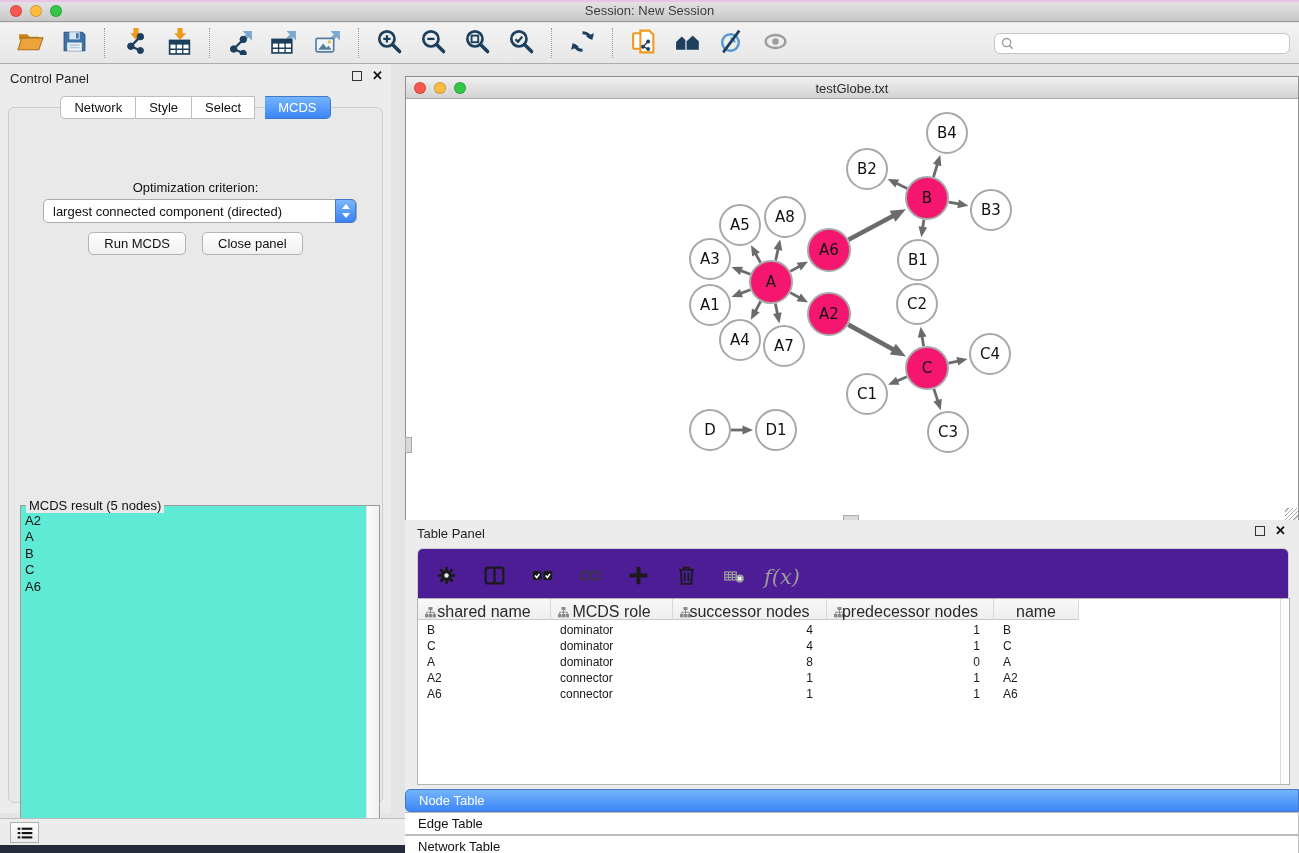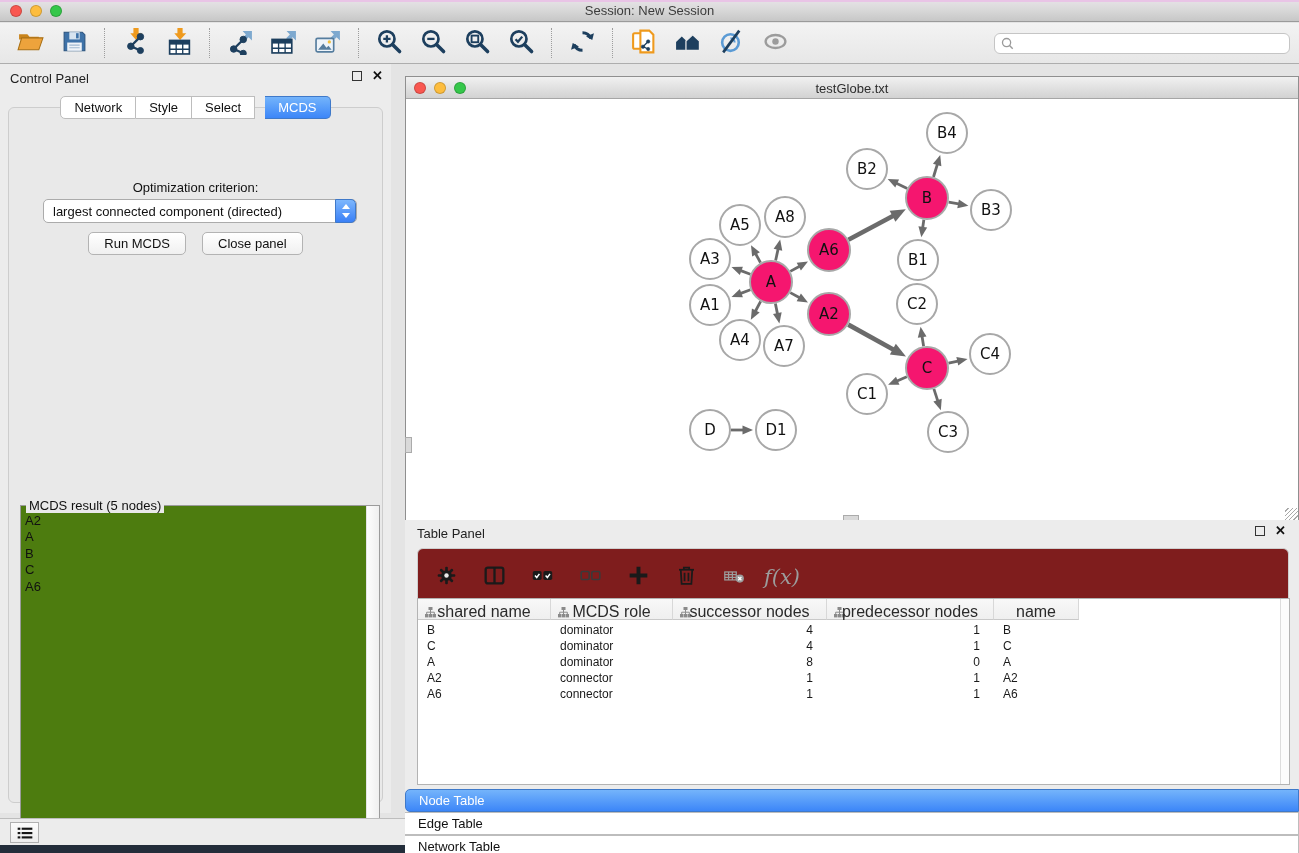--- a/index.html
+++ b/index.html
@@ -55,21 +55,21 @@
     background:linear-gradient(#7db7fd,#3a80f6); border:1px solid #3f79c9; }
   .stepper .up, .stepper .dn { position:absolute; left:5.5px; width:0; height:0; border-left:4.5px solid transparent; border-right:4.5px solid transparent; }
   .stepper .up { top:4px; border-bottom:5px solid #fff; }
   .stepper .dn { bottom:4px; border-top:5px solid #fff; }
 
   .btn-row { position:absolute; left:0; width:100%; top:124px; display:flex; justify-content:center; gap:16px; }
   .aqua-btn { height:23px; padding:0 15px; font-size:13px; color:#111; background:linear-gradient(#ffffff,#f0f0f0);
     border:1px solid #b3b3b3; border-radius:5px; line-height:21px; }
 
   .result-box { position:absolute; left:11px; top:397px; width:360px; height:332px;
-    border:1px solid #9b9b9b; background:#4d7c0f; }
+    border:1px solid #9b9b9b; background:#5eead4; }
   .result-title { position:absolute; left:5px; top:-8px; background:#e9e9e9; padding:0 3px; font-size:13px; color:#111; }
   .result-list { position:absolute; left:4px; top:7px; font-size:13px; color:#111; line-height:16.4px; }
   .result-scroll { position:absolute; right:0; top:0; bottom:0; width:13px;
     background:linear-gradient(to right,#fdfdfd,#efefef); border-left:1px solid #e4e4e4; }
 
   
   .net-window { position:absolute; left:405px; top:76px; width:894px; height:446px;
     border:1px solid #8f8f8f; background:#fff; }
   .net-titlebar { position:absolute; left:0; top:0; width:100%; height:22px;
     background:linear-gradient(#f1f1f1,#d2d2d2); border-bottom:1px solid #a6a6a6; }
@@ -79,21 +79,21 @@
   .grip-left { position:absolute; left:-1px; top:360px; width:7px; height:16px; background:#d9d9d9; border:1px solid #ababab; }
   .grip-bottom { position:absolute; left:437px; bottom:-1px; width:16px; height:7px; background:#d9d9d9; border:1px solid #ababab; }
   .resize-corner { position:absolute; right:0; bottom:0; width:13px; height:13px;
     background:repeating-linear-gradient(135deg, transparent 0 2px, #a9a9a9 2px 3px); }
 
   
   .table-panel { position:absolute; left:405px; top:520px; width:894px; height:293px; background:#ececec; }
   .table-panel .ptitle { position:absolute; left:12px; top:6px; font-size:13px; color:#222; }
   .table-panel .win-btns { right:13px; top:6px; }
   .tp-toolbar { position:absolute; left:12px; right:10px; top:28px; height:58px;
-    border:1px solid #cecece; border-radius:6px; background:#7f1d1d; display:flex; align-items:center; padding-left:16px; gap:24px; }
+    border:1px solid #cecece; border-radius:6px; background:#4c1d95; display:flex; align-items:center; padding-left:16px; gap:24px; }
   .tp-btn { width:24px; height:24px; display:flex; align-items:center; justify-content:center; }
   .tp-btn svg { width:23px; height:23px; }
   .fx-glyph { font-family:"DejaVu Serif", serif; font-style:italic; font-size:21px; color:#9c9c9c; }
 
   .node-table { position:absolute; left:12px; right:9px; top:78px; height:187px;
     background:#fff; border:1px solid #b3b3b3; overflow:hidden; }
   .nt-header { position:absolute; left:0; top:0; height:21px; display:flex; }
   .nt-hcell { position:relative; height:21px; background:linear-gradient(#f8f8f8,#efefef);
     border-right:1px solid #d8d8d8; border-bottom:1px solid #c9c9c9; }
   .nt-hcell .hlabel { position:absolute; left:0; right:0; top:4px; text-align:center; font-size:16px; color:#2a2a2a; }

